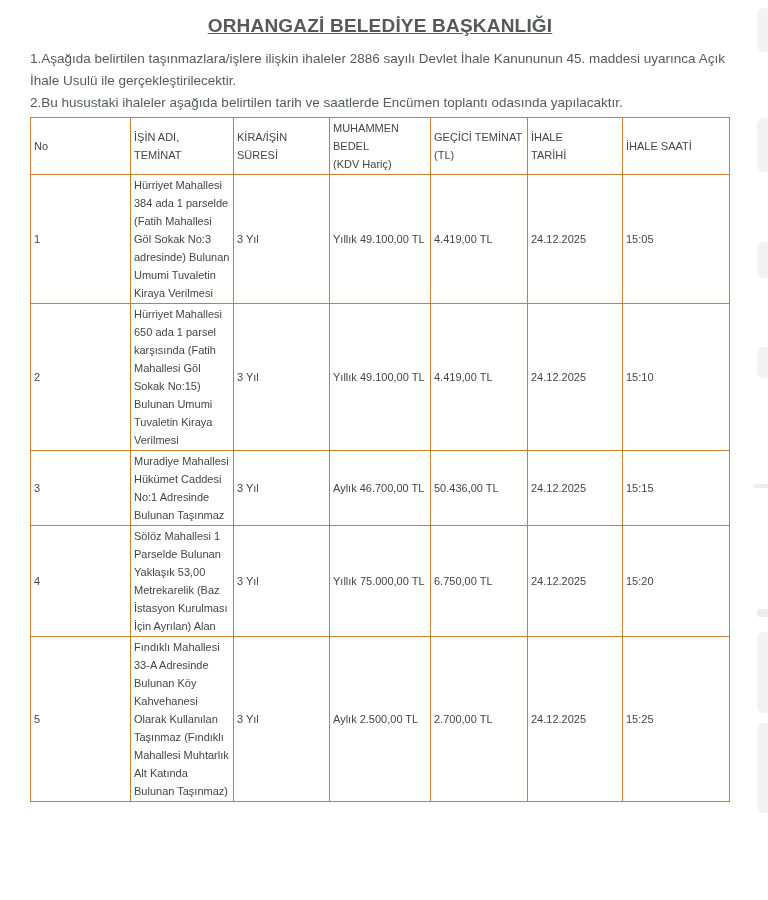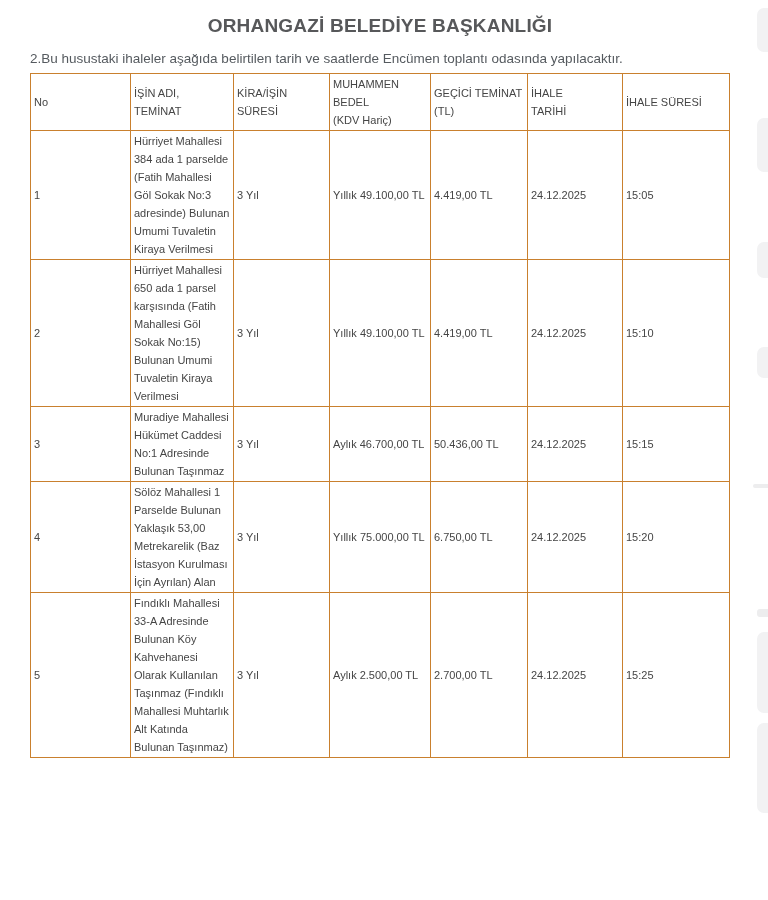--- a/index.html
+++ b/index.html
@@ -16,20 +16,21 @@
     width: 700px;
   }
   .titles { margin-top: 12px; }
   .title-line {
     text-align: center;
     font-size: 19px;
     font-weight: bold;
     color: #57585a;
     line-height: 27px;
     letter-spacing: 0.2px;
+    text-decoration: underline;
   }
   .intro { margin-top: 9px; }
   .intro p {
     margin: 0;
     font-size: 13.5px;
     line-height: 22px;
     color: #555a5f;
   }
   table.tender {
     border-collapse: collapse;
@@ -67,20 +68,21 @@
 </style>
 </head>
 <body>
 
 <div class="page">
   <div class="titles">
     <div class="title-line">ORHANGAZİ BELEDİYE BAŞKANLIĞI</div>
   </div>
 
   <div class="intro">
+    <p>1.Aşağıda belirtilen taşınmazlara/işlere ilişkin ihaleler 2886 sayılı Devlet İhale Kanununun 45. maddesi uyarınca Açık İhale Usulü ile gerçekleştirilecektir.</p>
     <p>2.Bu husustaki ihaleler aşağıda belirtilen tarih ve saatlerde Encümen toplantı odasında yapılacaktır.</p>
   </div>
 
   <table class="tender">
     <colgroup>
       <col style="width:100px">
       <col style="width:103px">
       <col style="width:96px">
       <col style="width:101px">
       <col style="width:97px">
@@ -93,21 +95,21 @@
           <th>İŞİN ADI,
 TEMİNAT</th>
           <th>KİRA/İŞİN
 SÜRESİ</th>
           <th>MUHAMMEN BEDEL
 (KDV Hariç)</th>
           <th>GEÇİCİ TEMİNAT
 (TL)</th>
           <th>İHALE
 TARİHİ</th>
-          <th>İHALE SÜRESİ</th>
+          <th>İHALE SAATİ</th>
         </tr>
     </thead>
     <tbody>
         <tr>
           <td class="col-no">1</td>
           <td class="col-isin_adi">Hürriyet Mahallesi 384 ada 1 parselde (Fatih Mahallesi Göl Sokak No:3 adresinde) Bulunan Umumi Tuvaletin Kiraya Verilmesi</td>
           <td class="col-sure">3 Yıl</td>
           <td class="col-bedel">Yıllık 49.100,00 TL</td>
           <td class="col-teminat">4.419,00 TL</td>
           <td class="col-tarih">24.12.2025</td>

